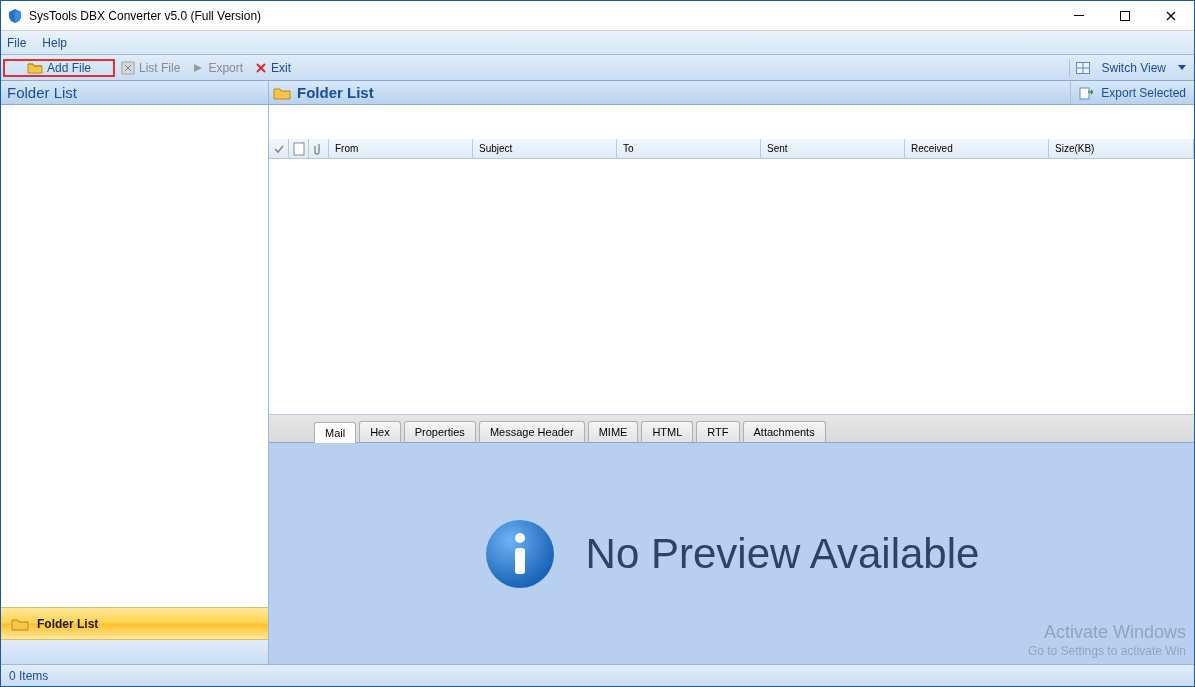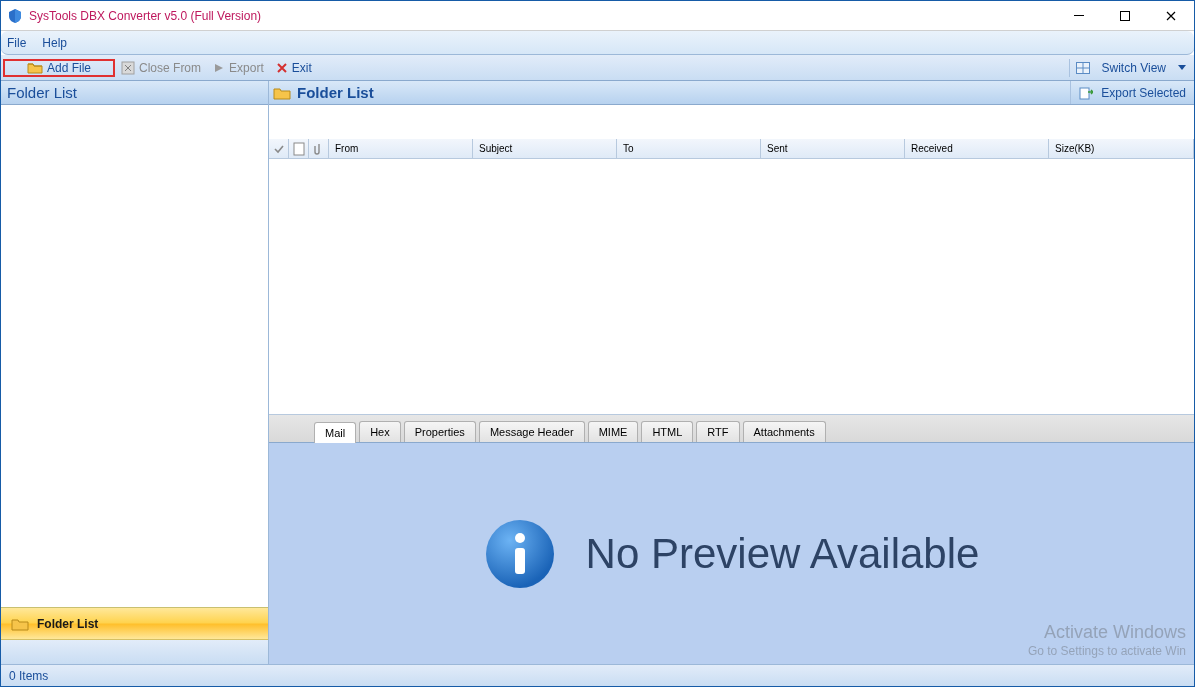--- a/index.html
+++ b/index.html
@@ -18,21 +18,21 @@
   
   .titlebar {
     height: 30px;
     background: #fff;
     display: flex;
     align-items: center;
     padding-left: 6px;
     border-bottom: 1px solid #d0d0d0;
   }
   .titlebar .app-icon { margin-right: 6px; }
-  .titlebar .title { color: #be185d; font-size: 12px; text-align: right; }
+  .titlebar .title { color: #000000; font-size: 12px; text-align: right; }
   .titlebar .win-controls {
     margin-left: auto;
     display: flex;
     height: 100%;
   }
   .win-btn {
     width: 46px;
     display: flex;
     align-items: center;
     justify-content: center;
@@ -40,21 +40,20 @@
   }
   
   .menubar {
     height: 24px;
     background: linear-gradient(#eaf2fb,#d6e7f7);
     display: flex;
     align-items: center;
     padding: 0 6px;
     gap: 16px;
     border-bottom: 1px solid #9cb8d8;
-    border-radius: 7px;
   }
   .menubar span { color: #1a4e9a; }
   
   .toolbar {
     height: 26px;
     background: linear-gradient(#e2ecf9,#c9ddf3);
     display: flex;
     align-items: center;
     padding: 0 2px;
     border-bottom: 1px solid #8aa9cd;
@@ -284,21 +283,21 @@
     </span>
     <span>Add File</span>
   </div>
   <div class="tb-item disabled">
     <span>
       <svg width="14" height="14">
           <rect x="1" y="1" width="12" height="12" fill="#d9d9d9" stroke="#a0a0a0"></rect>
           <path d="M4 4 L10 10 M10 4 L4 10" stroke="#808080"></path>
         </svg>
     </span>
-    <span>Close From</span>
+    <span>List File</span>
   </div>
   <div class="tb-item disabled">
     <span>
       <svg width="12" height="12">
           <path d="M2 2 L10 6 L2 10 Z" fill="#9a9a9a"></path>
         </svg>
     </span>
     <span>Export</span>
   </div>
   <div class="tb-item">

